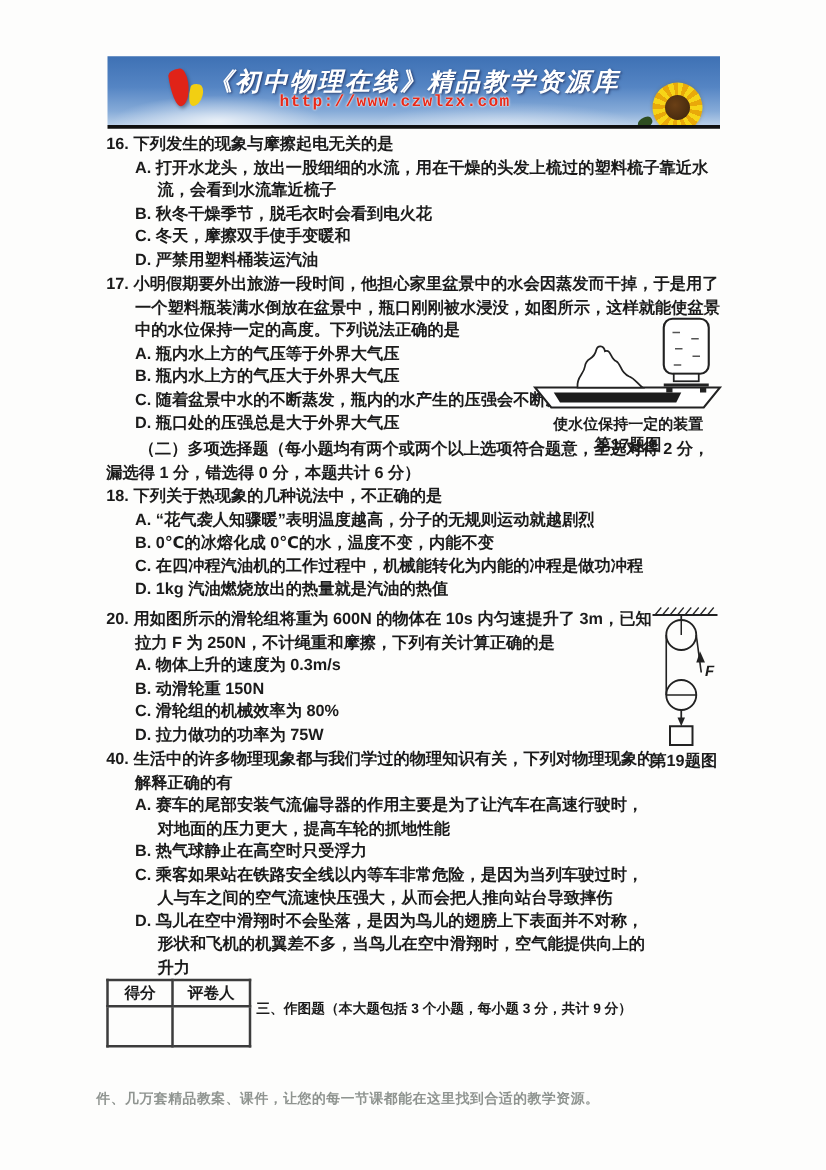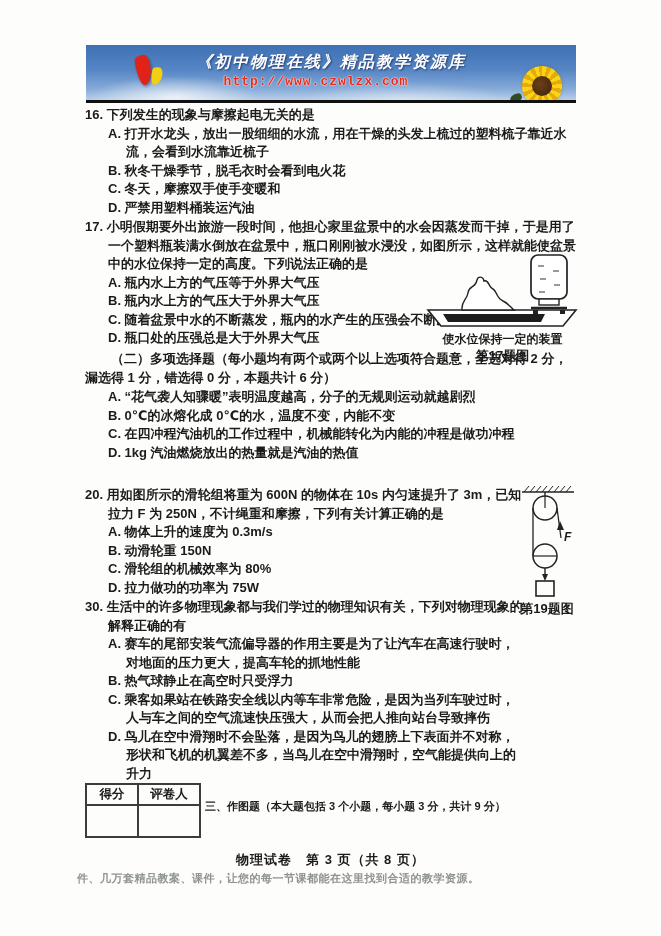--- a/index.html
+++ b/index.html
@@ -26,21 +26,21 @@
     position:absolute; left:6px; top:2px; width:15px; height:30px; background:#e02318;
     border-radius:65% 35% 55% 45% / 15% 40% 60% 85%; transform:rotate(-8deg);
     box-shadow:1px 2px 3px rgba(0,0,20,.35);
   }
   .logo .flame-yellow {
     position:absolute; left:21px; top:14px; width:11px; height:18px; background:#f2cf12;
     border-radius:60% 40% 55% 45% / 20% 45% 55% 80%; transform:rotate(14deg);
   }
   .banner-title {
     position:absolute; left:0; right:0; top:7px; text-align:center;
-    color:#ffffff; font-size:16px; letter-spacing:2px; font-style:italic;
+    color:#ffffff; font-size:20px; letter-spacing:2px; font-style:italic;
     text-shadow:1px 1px 2px rgba(0,0,40,.55);
   }
   .banner-url {
     position:absolute; left:0; right:30px; top:29px; text-align:center;
     color:#e72919; font-size:13px; letter-spacing:1px;
     font-family:"Liberation Mono","DejaVu Sans Mono",monospace;
     text-shadow:0 0 2px #ffffff,0 0 1px #ffffff;
   }
   .sunflower { position:absolute; right:14px; bottom:-6px; width:40px; height:40px; }
   .sunflower .petals {
@@ -149,20 +149,21 @@
         <rect x="135" y="58" width="5" height="4" fill="#222"></rect>
       </svg>
       <div class="fig-cap">使水位保持一定的装置</div>
       <div class="fig-label">第17题图</div>
     </div>
   </div>
 
   <div class="block note" style="top:350px;">（二）多项选择题（每小题均有两个或两个以上选项符合题意，全选对得 2 分，漏选得 1 分，错选得 0 分，本题共计 6 分）</div>
 
   <div class="block" style="top:388px;">
+    <p class="stem"><span>18.</span> <span>下列关于热现象的几种说法中，不正确的是</span></p>
     <p class="opt">A. “花气袭人知骤暖”表明温度越高，分子的无规则运动就越剧烈</p>
     <p class="opt">B. 0℃的冰熔化成 0℃的水，温度不变，内能不变</p>
     <p class="opt">C. 在四冲程汽油机的工作过程中，机械能转化为内能的冲程是做功冲程</p>
     <p class="opt">D. 1kg 汽油燃烧放出的热量就是汽油的热值</p>
   </div>
 
   <div class="block" style="top:486px;">
     <div style="width:440px;">
       <p class="stem"><span>20.</span> <span>用如图所示的滑轮组将重为 600N 的物体在 10s 内匀速提升了 3m，已知拉力 F 为 250N，不计绳重和摩擦，下列有关计算正确的是</span></p>
       <p class="opt">A. 物体上升的速度为 0.3m/s</p>
@@ -200,21 +201,21 @@
         <line x1="31" y1="84" x2="31" y2="92" stroke="#222" stroke-width="1.4"></line>
         <polygon points="28,90 31,97 34,90" fill="#222"></polygon>
         <rect x="22" y="97" width="18" height="15" fill="none" stroke="#222" stroke-width="1.6"></rect>
       </svg>
       <span class="force-label">F</span>
       <div class="fig-label">第19题图</div>
     </div>
   </div>
 
   <div class="block" style="top:598px; width:440px;">
-    <p class="stem"><span>30.</span> <span>生活中的许多物理现象都与我们学过的物理知识有关，下列对物理现象的解释正确的有</span></p>
+    <p class="stem"><span>40.</span> <span>生活中的许多物理现象都与我们学过的物理知识有关，下列对物理现象的解释正确的有</span></p>
     <p class="opt">A. 赛车的尾部安装气流偏导器的作用主要是为了让汽车在高速行驶时，对地面的压力更大，提高车轮的抓地性能</p>
     <p class="opt">B. 热气球静止在高空时只受浮力</p>
     <p class="opt">C. 乘客如果站在铁路安全线以内等车非常危险，是因为当列车驶过时，人与车之间的空气流速快压强大，从而会把人推向站台导致摔伤</p>
     <p class="opt">D. 鸟儿在空中滑翔时不会坠落，是因为鸟儿的翅膀上下表面并不对称，形状和飞机的机翼差不多，当鸟儿在空中滑翔时，空气能提供向上的升力</p>
   </div>
 
   <table class="score-table">
     <tbody>
         <tr class="hdr">
       <td>得分</td>
@@ -222,16 +223,15 @@
     </tr>
     <tr class="body">
       <td></td>
       <td class="wide"></td>
     </tr>
   </tbody>
     </table>
 
   <div class="sec3-title">三、作图题（本大题包括 3 个小题，每小题 3 分，共计 9 分）</div>
 
-  <div class="footer-page">物理试卷　第 3 页（共 8 页）</div>
   <div class="watermark">件、几万套精品教案、课件，让您的每一节课都能在这里找到合适的教学资源。</div>
 
 </div>
 
 </body></html>

